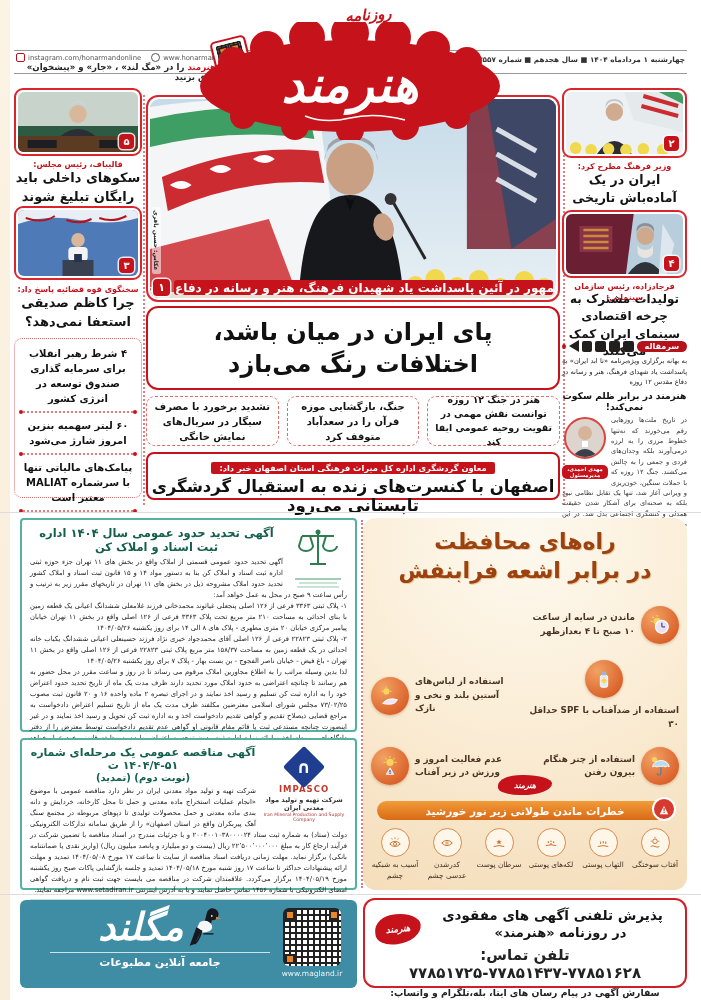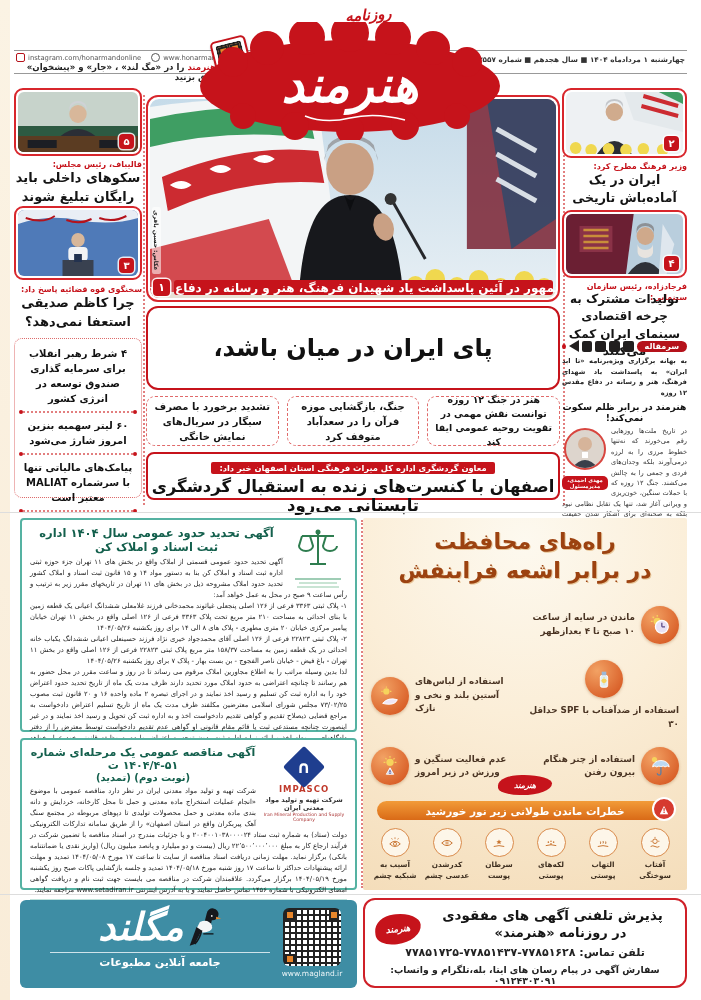--- a/index.html
+++ b/index.html
@@ -1,20 +1,20 @@
 <!DOCTYPE html>
 <html lang="fa" dir="rtl"><head>
 <meta charset="utf-8">
 <style>
   html,body{margin:0;padding:0;}
   body{width:701px;height:1000px;position:relative;background:#fff;
        font-family:"DejaVu Sans",sans-serif;direction:rtl;overflow:hidden;}
   .abs{position:absolute;}
   .red{color:#c6131b;}
-  .kicker{color:#c6131b;font-weight:bold;font-size:8px;line-height:1.4;}
+  .kicker{color:#c6131b;font-weight:bold;font-size:8px;text-align:center;line-height:1.4;}
   .headline{color:#141414;font-weight:bold;font-size:12.5px;text-align:center;line-height:1.45;}
   .photo-card{border:2px solid #d8262c;border-radius:9px;background:#fff;padding:2px;box-sizing:border-box;}
   .photo{position:relative;border-radius:6px;overflow:hidden;width:100%;height:100%;}
   .photo svg{display:block;width:100%;height:100%;}
   .num-badge{position:absolute;bottom:3px;right:4px;width:15px;height:15px;background:#c6131b;color:#fff;
              border-radius:4px;font-size:10px;font-weight:bold;display:flex;align-items:center;justify-content:center;
              box-shadow:0 0 0 1.5px rgba(255,255,255,.85);}
   .dotline-v{border-right:2px dotted #e27f7f;width:0;}
   .sep-line{position:absolute;left:0;right:0;height:1px;background:#ddd;}
   .brief{font-size:10px;font-weight:bold;color:#111;text-align:center;line-height:1.5;padding:5px 6px;}
@@ -31,21 +31,21 @@
                 padding-top:2px;margin-top:3px;font-size:7.5px;font-weight:bold;color:#14604d;}
   .chev{color:#3aa390;font-size:8px;letter-spacing:-1px;}
   .uv-item{display:flex;align-items:center;gap:6px;}
   .uv-text{font-size:8.8px;font-weight:bold;color:#4a3423;line-height:1.55;}
   .uv-circle{width:38px;height:38px;border-radius:50%;flex:0 0 38px;
              background:radial-gradient(circle at 32% 28%,#f2a264,#d95f28 78%);
              display:flex;align-items:center;justify-content:center;box-shadow:0 1px 3px rgba(150,80,20,.35);}
   .hz{display:flex;flex-direction:column;align-items:center;width:48px;}
   .hz-circle{width:27px;height:27px;border-radius:50%;background:#fdf6e9;border:1.4px solid #d98a4a;
              display:flex;align-items:center;justify-content:center;}
-  .hz-label{font-size:7.3px;font-weight:bold;color:#3e2f20;text-align:center;line-height:1.45;margin-top:3px;}
+  .hz-label{font-size:7.3px;font-weight:normal;color:#3e2f20;text-align:center;line-height:1.45;margin-top:3px;}
   .stamp{background:#c6131b;border-radius:46% 54% 58% 42%/55% 45% 60% 40%;display:flex;align-items:center;justify-content:center;}
   .stamp span{color:#fff;font-style:italic;font-weight:bold;}
   .pencil{display:flex;align-items:center;gap:3px;direction:rtl;}
   .pencil .blk{width:15px;height:11px;background:#221f1f;border-radius:2px;}
   .pencil .lab{background:#b5121b;color:#fff;font-size:8px;font-weight:bold;border-radius:7px;padding:1px 8px;}
   .pencil .tip{width:0;height:0;border-top:6px solid transparent;border-bottom:6px solid transparent;border-right:10px solid #221f1f;}
   .pencil .eraser{width:5px;height:5px;border-radius:50%;background:#c6131b;}
   .qr{background:
       linear-gradient(90deg,#222 2px,transparent 2px) 0 0/6px 6px,
       linear-gradient(#222 2px,transparent 2px) 0 0/6px 6px,#fff;
@@ -207,20 +207,21 @@
 
     <div style="position:absolute;left:24px;right:3px;bottom:3px;height:15px;background:#c6131b;border-radius:3px;display:flex;align-items:center;justify-content:center;">
       <span style="color:#fff;font-size:12px;font-weight:bold;white-space:nowrap;">رئیس جمهور در آئین پاسداشت یاد شهیدان فرهنگ، هنر و رسانه در دفاع مقدس؛</span>
     </div>
     <div style="position:absolute;left:3px;bottom:2px;width:17px;height:17px;background:#c6131b;color:#fff;border-radius:4px;font-size:11px;font-weight:bold;display:flex;align-items:center;justify-content:center;box-shadow:0 0 0 1.5px rgba(255,255,255,.9);">۱</div>
   </div>
 </div>
 
 <div class="abs" style="right:141px;top:306px;width:414px;height:84px;border:2.5px solid #c6131b;border-radius:12px;box-sizing:border-box;display:flex;flex-direction:column;align-items:center;justify-content:center;line-height:1.35;">
   <div style="font-size:24px;font-weight:bold;color:#111;">پای ایران در میان باشد،</div>
+  <div style="font-size:24px;font-weight:bold;color:#111;">اختلافات رنگ می‌بازد</div>
 </div>
 
 <div class="abs" style="right:141px;top:396px;width:414px;height:50px;display:flex;gap:8px;">
   <div class="subbox" style="flex:1;font-size:9.3px;">هنر در جنگ ۱۲ روزه توانست نقش مهمی در تقویت روحیه عمومی ایفا کند</div>
   <div class="subbox" style="flex:1;">جنگ، بازگشایی موزه قرآن را در سعدآباد متوقف کرد</div>
   <div class="subbox" style="flex:1;">تشدید برخورد با مصرف سیگار در سریال‌های نمایش خانگی</div>
 </div>
 
 <div class="abs" style="right:141px;top:452px;width:414px;height:48px;border:2px solid #c6131b;border-radius:8px;box-sizing:border-box;text-align:center;padding-top:2px;">
   <span style="display:inline-block;background:#c6131b;color:#fff;font-size:8.3px;font-weight:bold;padding:1px 8px;border-radius:2px;">معاون گردشگری اداره کل میراث فرهنگی استان اصفهان خبر داد:</span>
@@ -274,21 +275,21 @@
 <div class="abs" style="right:14px;top:340px;width:125px;height:168px;">
   <div class="pencil" style="justify-content:flex-start;">
     <span class="lab">سرمقاله</span>
     <span class="blk"></span>
       <span class="blk"></span>
       <span class="blk"></span>
       <span class="blk"></span>
     <span class="tip"></span>
     <span class="eraser"></span>
   </div>
-  <div style="font-size:6.7px;font-weight:bold;color:#222;text-align:justify;line-height:1.6;margin-top:4px;">به بهانه برگزاری ویژه‌برنامه «تا ابد ایران» به پاسداشت یاد شهدای فرهنگ، هنر و رسانه در دفاع مقدس ۱۲ روزه</div>
+  <div style="font-size:6.7px;font-weight:normal;color:#222;text-align:justify;line-height:1.6;margin-top:4px;">به بهانه برگزاری ویژه‌برنامه «تا ابد ایران» به پاسداشت یاد شهدای فرهنگ، هنر و رسانه در دفاع مقدس ۱۲ روزه</div>
   <div style="font-size:9.2px;font-weight:bold;color:#111;text-align:center;margin:2px 0 3px;">هنرمند در برابر ظلم سکوت نمی‌کند!</div>
   <div style="position:relative;">
     <span style="float:left;width:46px;margin:2px 3px 1px 0;text-align:center;">
       <span style="display:inline-block;width:38px;height:38px;border-radius:50%;border:2px solid #d8453f;background:#ddd5cd;overflow:hidden;">
         <svg viewBox="0 0 38 38">
             <circle cx="19" cy="14" r="7" fill="#d6b49a"></circle>
             <path d="M6,38 q13,-16 26,0 z" fill="#3a3f4a"></path>
             <rect x="16" y="22" width="6" height="6" fill="#fff"></rect>
           </svg>
       </span>
@@ -342,21 +343,21 @@
   </div>
   <div class="legal-title" style="font-size:11px;">آگهی مناقصه عمومی یک مرحله‌ای شماره ۵۱-۱۴۰۴/۴ ت</div>
   <div class="legal-title" style="font-size:10px;margin-bottom:3px;">(نوبت دوم) (تمدید)</div>
   <div class="legal-body">شرکت تهیه و تولید مواد معدنی ایران در نظر دارد مناقصه عمومی با موضوع «انجام عملیات استخراج ماده معدنی و حمل تا محل کارخانه، خردایش و دانه بندی ماده معدنی و حمل محصولات تولیدی تا دپوهای مربوطه در مجتمع سنگ آهک پیربکران واقع در استان اصفهان» را از طریق سامانه تدارکات الکترونیکی دولت (ستاد) به شماره ثبت ستاد ۲۰۰۴۰۰۱۰۳۸۰۰۰۰۲۴ و با جزئیات مندرج در اسناد مناقصه با تضمین شرکت در فرآیند ارجاع کار به مبلغ ۲۲٬۵۰۰٬۰۰۰٬۰۰۰ ریال (بیست و دو میلیارد و پانصد میلیون ریال) (واریز نقدی یا ضمانتنامه بانکی) برگزار نماید. مهلت زمانی دریافت اسناد مناقصه از سایت تا ساعت ۱۷ مورخ ۱۴۰۴/۰۵/۰۸ تمدید و مهلت ارائه پیشنهادات حداکثر تا ساعت ۱۷ روز شنبه مورخ ۱۴۰۴/۰۵/۱۸ تمدید و جلسه بازگشایی پاکات صبح روز یکشنبه مورخ ۱۴۰۴/۰۵/۱۹ برگزار می‌گردد. علاقمندان شرکت در مناقصه می بایست جهت ثبت نام و دریافت گواهی امضای الکترونیکی با شماره ۱۴۵۶ تماس حاصل نمایند و یا به آدرس اینترنتی www.setadiran.ir مراجعه نمایند.</div>
   <div class="legal-footer" style="clear:right;">
     <span><span class="chev">◄◄</span> <span>شناسه آگهی: ۱۹۶۹۶۵۷</span></span>
     <span><span>م الف/ ۱۴۵۷</span> <span class="chev">►►</span></span>
   </div>
 </div>
 
-<div class="abs" style="right:14px;top:518px;width:324px;height:372px;border-radius:2px;
+<div class="abs" style="right:14px;top:518px;width:324px;height:372px;border-radius:13px;
             background:radial-gradient(circle at 50% 6%,#fdf9ef 0%,#fbeed8 45%,#f4ddba 100%);box-sizing:border-box;overflow:hidden;">
   <div style="text-align:center;margin-top:10px;line-height:1.3;">
     <div style="font-size:22px;font-weight:bold;color:#9c4210;text-shadow:1px 1px 0 #e8c79b;">راه‌های محافظت</div>
     <div style="font-size:22px;font-weight:bold;color:#9c4210;text-shadow:1px 1px 0 #e8c79b;">در برابر اشعه فرابنفش</div>
   </div>
 
   <div style="position:absolute;top:88px;right:8px;left:8px;display:flex;flex-direction:column;gap:16px;">
     <div style="display:flex;justify-content:space-between;">
       <div class="uv-item" style="width:150px;">
         <span class="uv-circle">
@@ -427,21 +428,21 @@
                 <line x1="5" y1="8" x2="7" y2="8"></line>
                 <line x1="17" y1="8" x2="19" y2="8"></line>
                 <line x1="7" y1="3.5" x2="8.3" y2="4.8"></line>
                 <line x1="17" y1="3.5" x2="15.7" y2="4.8"></line>
               </g>
               <path d="M8,21 l4,-7 4,7 z" fill="#c9d2ea" stroke="#fff" stroke-width="1"></path>
               <line x1="12" y1="16.5" x2="12" y2="18.6" stroke="#5a4a86" stroke-width="1.3"></line>
               <circle cx="12" cy="19.8" r=".8" fill="#5a4a86"></circle>
             </svg>
         </span>
-        <span class="uv-text">عدم فعالیت سنگین و ورزش در زیر امروز</span>
+        <span class="uv-text">عدم فعالیت امروز و ورزش در زیر آفتاب</span>
       </div>
     </div>
   </div>
 
   <div class="stamp" style="position:absolute;top:257px;left:50%;transform:translateX(-50%);width:54px;height:20px;">
     <span style="font-size:8px;">هنرمند</span>
   </div>
 
   <div style="position:absolute;top:283px;right:14px;left:14px;height:19px;border-radius:10px;
               background:linear-gradient(#f29b38,#d96a17);display:flex;align-items:center;justify-content:center;position:absolute;">
@@ -556,15 +557,15 @@
     <div style="color:#fff;font-size:11px;font-weight:bold;letter-spacing:4px;border-top:1px solid #cfe3ea;padding-top:3px;margin-top:2px;">جامعه آنلاین مطبوعات</div>
   </div>
 </div>
 
 <div class="abs" style="right:14px;top:898px;width:324px;height:90px;border:2.5px solid #cf2028;border-radius:12px;box-sizing:border-box;padding:7px 10px 4px;text-align:center;">
   <div class="stamp" style="position:absolute;left:10px;top:14px;width:46px;height:30px;transform:rotate(-6deg);">
     <span style="font-size:9px;">هنرمند</span>
   </div>
   <div style="font-size:13.5px;font-weight:bold;color:#151515;padding-left:55px;">پذیرش تلفنی آگهی های مفقودی</div>
   <div style="font-size:13px;font-weight:bold;color:#151515;padding-left:71px;margin-top:2px;">در روزنامه «هنرمند»</div>
-  <div style="font-size:11px;font-weight:bold;color:#222;margin-top:6px;">تلفن تماس: ۷۷۸۵۱۶۲۸-۷۷۸۵۱۴۳۷-۷۷۸۵۱۷۲۵</div>
+  <div style="font-size:15px;font-weight:bold;color:#222;margin-top:6px;">تلفن تماس: ۷۷۸۵۱۶۲۸-۷۷۸۵۱۴۳۷-۷۷۸۵۱۷۲۵</div>
   <div style="font-size:9.3px;font-weight:bold;color:#222;margin-top:5px;">سفارش آگهی در پیام رسان های ایتا، بله،تلگرام و واتساپ: ۰۹۱۲۴۳۰۳۰۹۱</div>
 </div>
 
 </body></html>

